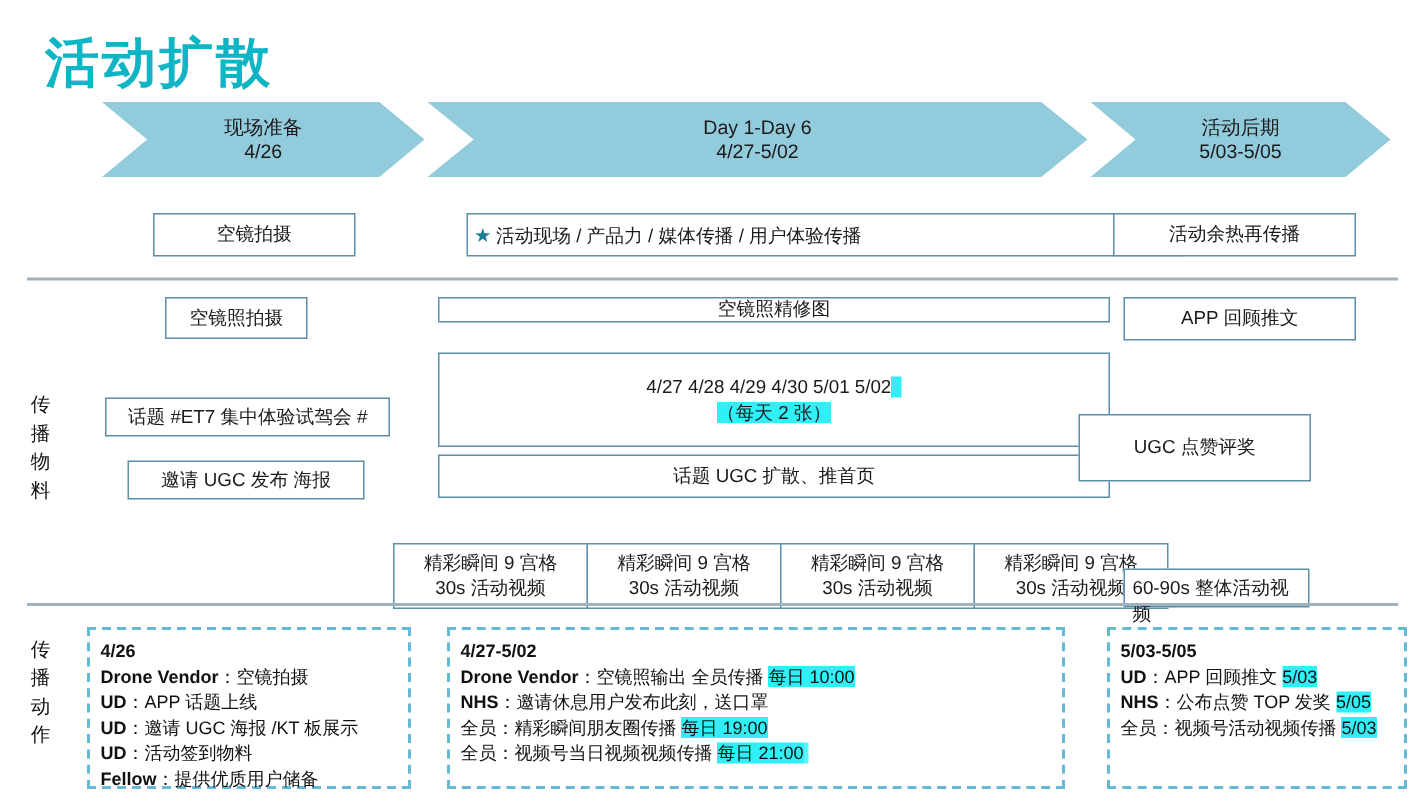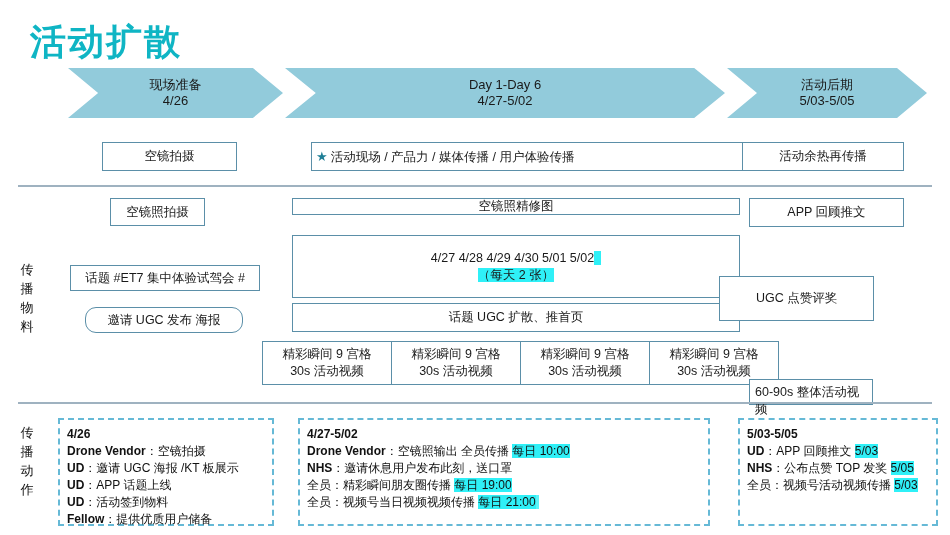--- a/index.html
+++ b/index.html
@@ -72,21 +72,21 @@
     color:#111;
     text-align:left;
     overflow:visible;
   }
   .dbox .ln{display:block;white-space:normal;}
   .bold{font-weight:bold;}
   .hl{background:#2ff0f7;}
   .hl2{background:#5ef3f8;}
 
   
-  .quad{position:absolute;display:flex;}
+  .quad{position:absolute;display:flex;margin-top:21px;}
   .quad .obox{position:relative;left:auto;top:auto;}
 </style>
 </head>
 <body>
 
 <div class="stage">
 
   <div class="title">活动扩散</div>
 
   <div class="chev c1">
@@ -126,21 +126,21 @@
   <div class="vlabel" style="left:16px;top:281px;">播</div>
   <div class="vlabel" style="left:16px;top:300px;">物</div>
   <div class="vlabel" style="left:16px;top:319px;">料</div>
 
   <div class="obox" style="left:110px;top:198px;width:95px;height:28px;">
       <span>空镜照拍摄</span>
     </div>
 
   <div class="obox ovf" style="left:70px;top:265px;width:190px;height:26px;padding-top:4px;"><span>话题 #ET7 集中体验试驾会 #</span></div>
 
-  <div class="obox ovf" style="left:85px;top:307px;width:158px;height:26px;padding-top:4px;border-radius:11px;"><span>邀请 UGC 发布 海报</span></div>
+  <div class="obox ovf" style="left:85px;top:307px;width:158px;height:26px;padding-top:4px;"><span>邀请 UGC 发布 海报</span></div>
 
   <div class="obox" style="left:292px;top:198px;width:448px;height:17px;">
       <span>空镜照精修图</span>
     </div>
 
   <div class="obox" style="left:292px;top:235px;width:448px;height:63px;">
     <div>
       <div><span>4/27  4/28  4/29  4/30  5/01  5/02</span><span class="hl">&nbsp;&nbsp;</span></div>
       <div><span class="hl">（每天 2 张）</span></div>
     </div>
@@ -190,22 +190,22 @@
   <div class="rule" style="top:402px;"></div>
 
   <div class="vlabel" style="left:16px;top:425px;">传</div>
   <div class="vlabel" style="left:16px;top:444px;">播</div>
   <div class="vlabel" style="left:16px;top:463px;">动</div>
   <div class="vlabel" style="left:16px;top:482px;">作</div>
 
   <div class="dbox" style="left:58px;top:418px;width:216px;height:108px;">
     <span class="ln bold">4/26</span>
     <span class="ln"><b>Drone Vendor</b><span>：</span><span>空镜拍摄</span></span>
+    <span class="ln"><b>UD</b><span>：</span><span>APP 话题上线</span></span>
     <span class="ln"><b>UD</b><span>：</span><span>邀请 UGC 海报 /KT 板展示</span></span>
-    <span class="ln"><b>UD</b><span>：</span><span>APP 话题上线</span></span>
     <span class="ln"><b>UD</b><span>：</span><span>活动签到物料</span></span>
     <span class="ln"><b>Fellow</b><span>：</span><span>提供优质用户储备</span></span>
   </div>
 
   <div class="dbox" style="left:298px;top:418px;width:412px;height:108px;">
     <span class="ln bold">4/27-5/02</span>
     <span class="ln"><b>Drone Vendor</b><span>：</span><span>空镜照输出 全员传播 </span><span class="hl">每日 10:00</span></span>
     <span class="ln"><b>NHS</b><span>：</span><span>邀请休息用户发布此刻，送口罩</span></span>
     <span class="ln"><span>全员</span><span>：</span><span>精彩瞬间朋友圈传播 </span><span class="hl">每日 19:00</span></span>
     <span class="ln"><span>全员</span><span>：</span><span>视频号当日视频视频传播 </span><span class="hl">每日 21:00</span><span class="hl2">&nbsp;</span></span>

